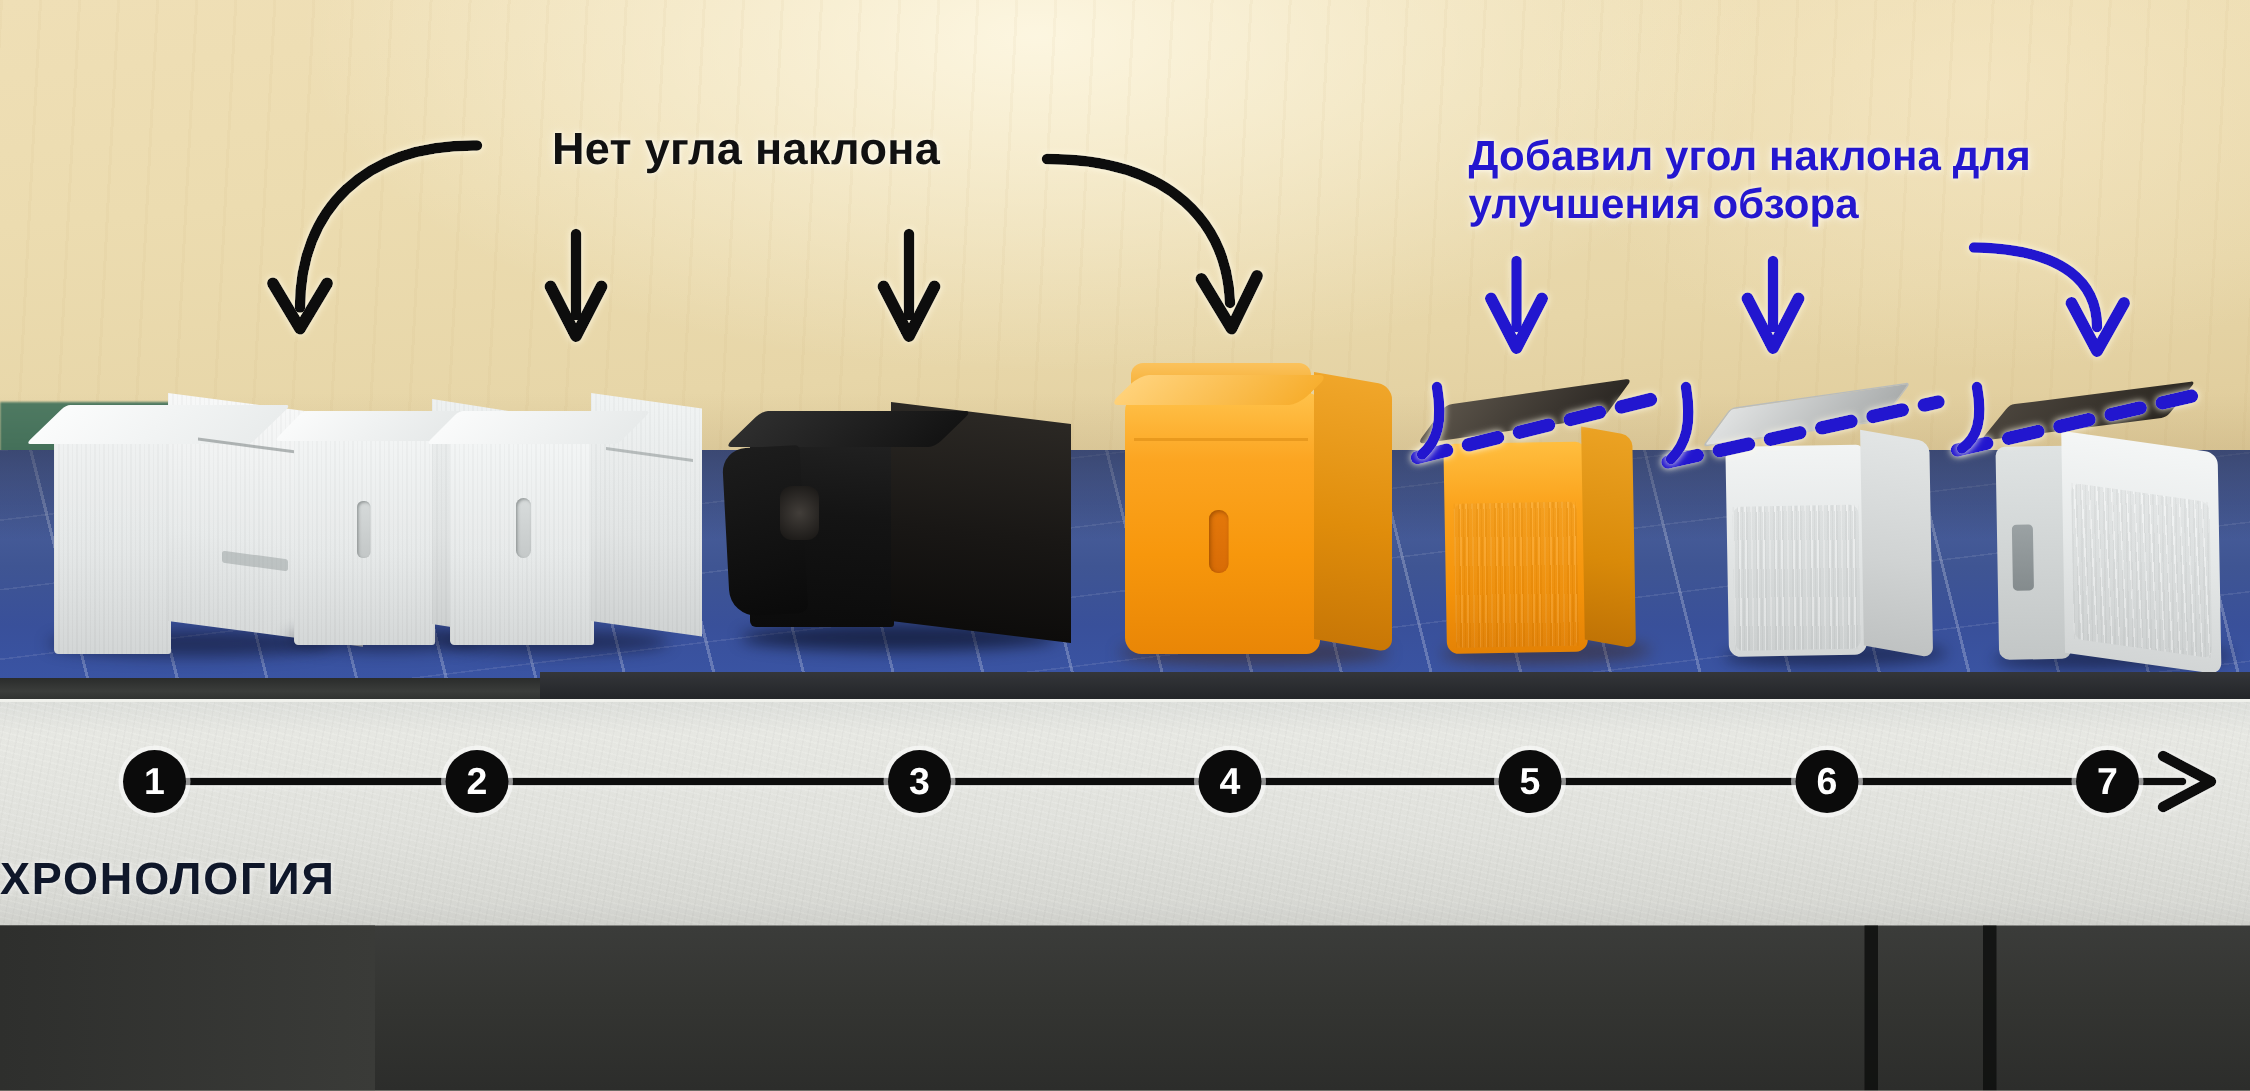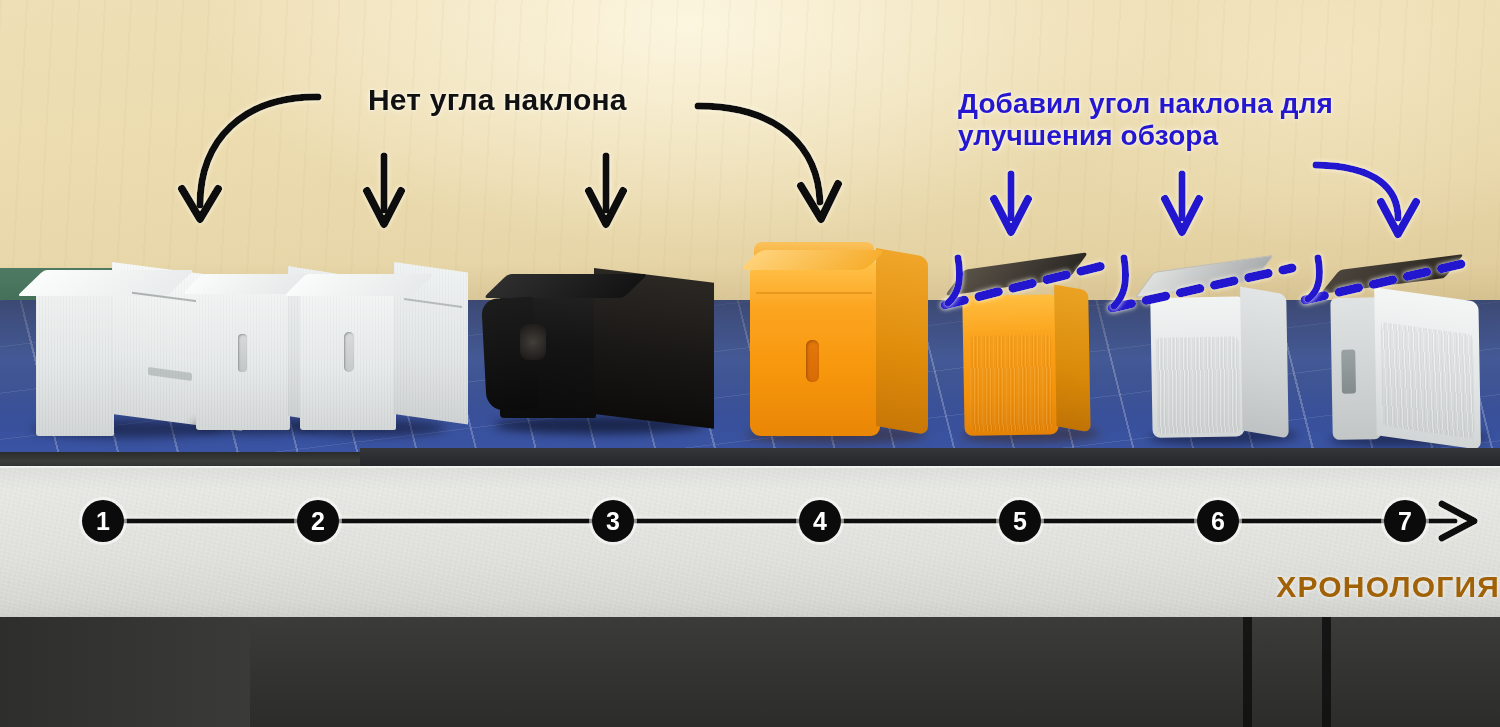--- a/index.html
+++ b/index.html
@@ -66,29 +66,29 @@
   .rough:after{content:"";position:absolute;inset:0;
     background:repeating-linear-gradient(90deg,rgba(0,0,0,.05) 0 1px,rgba(255,255,255,.05) 1px 3px);
     opacity:.5;}
   .shadow{position:absolute;border-radius:50%;filter:blur(5px);background:rgba(10,12,30,.5);}
 
   
   #overlay{position:absolute;left:0;top:0;width:1500px;height:727px;}
   .anno-text{position:absolute;font-weight:bold;line-height:1.14;white-space:pre-line;margin-left:20px;}
   #txtBlack{left:348px;top:83px;font-size:30px;color:#111;letter-spacing:.2px;
     text-shadow:0 0 3px rgba(255,252,240,.95),0 0 7px rgba(255,252,240,.8);}
-  #txtBlue{left:938px;top:88px;font-size:28px;color:#2417cf;letter-spacing:.1px;
+  #txtBlue{left:959px;top:88px;font-size:28px;color:#2417cf;letter-spacing:.1px;
     text-shadow:0 0 3px rgba(255,252,240,.95),0 0 7px rgba(255,252,240,.85);}
 
   
   .tl-node{position:absolute;width:42px;height:42px;border-radius:50%;background:#0b0b0b;
     color:#fff;font-size:25px;font-weight:bold;display:flex;align-items:center;justify-content:center;
     box-shadow:0 0 0 3px rgba(255,255,255,.55);}
-  #tlLabel{position:absolute;left:0;top:570px;width:1500px;text-align:right;
-    font-size:30px;font-weight:bold;color:#a16207;letter-spacing:1.2px;
+  #tlLabel{position:absolute;left:0;top:570px;width:1500px;text-align:left;
+    font-size:30px;font-weight:bold;color:#0f172a;letter-spacing:1.2px;
     text-shadow:0 0 4px rgba(255,255,255,.9);}
 </style>
 </head>
 <body>
 
 <div id="stage">
 
   <div class="layer" id="wall"></div>
   <div class="layer" id="wallshadow"></div>
   <div class="layer" id="greenmat"></div>

